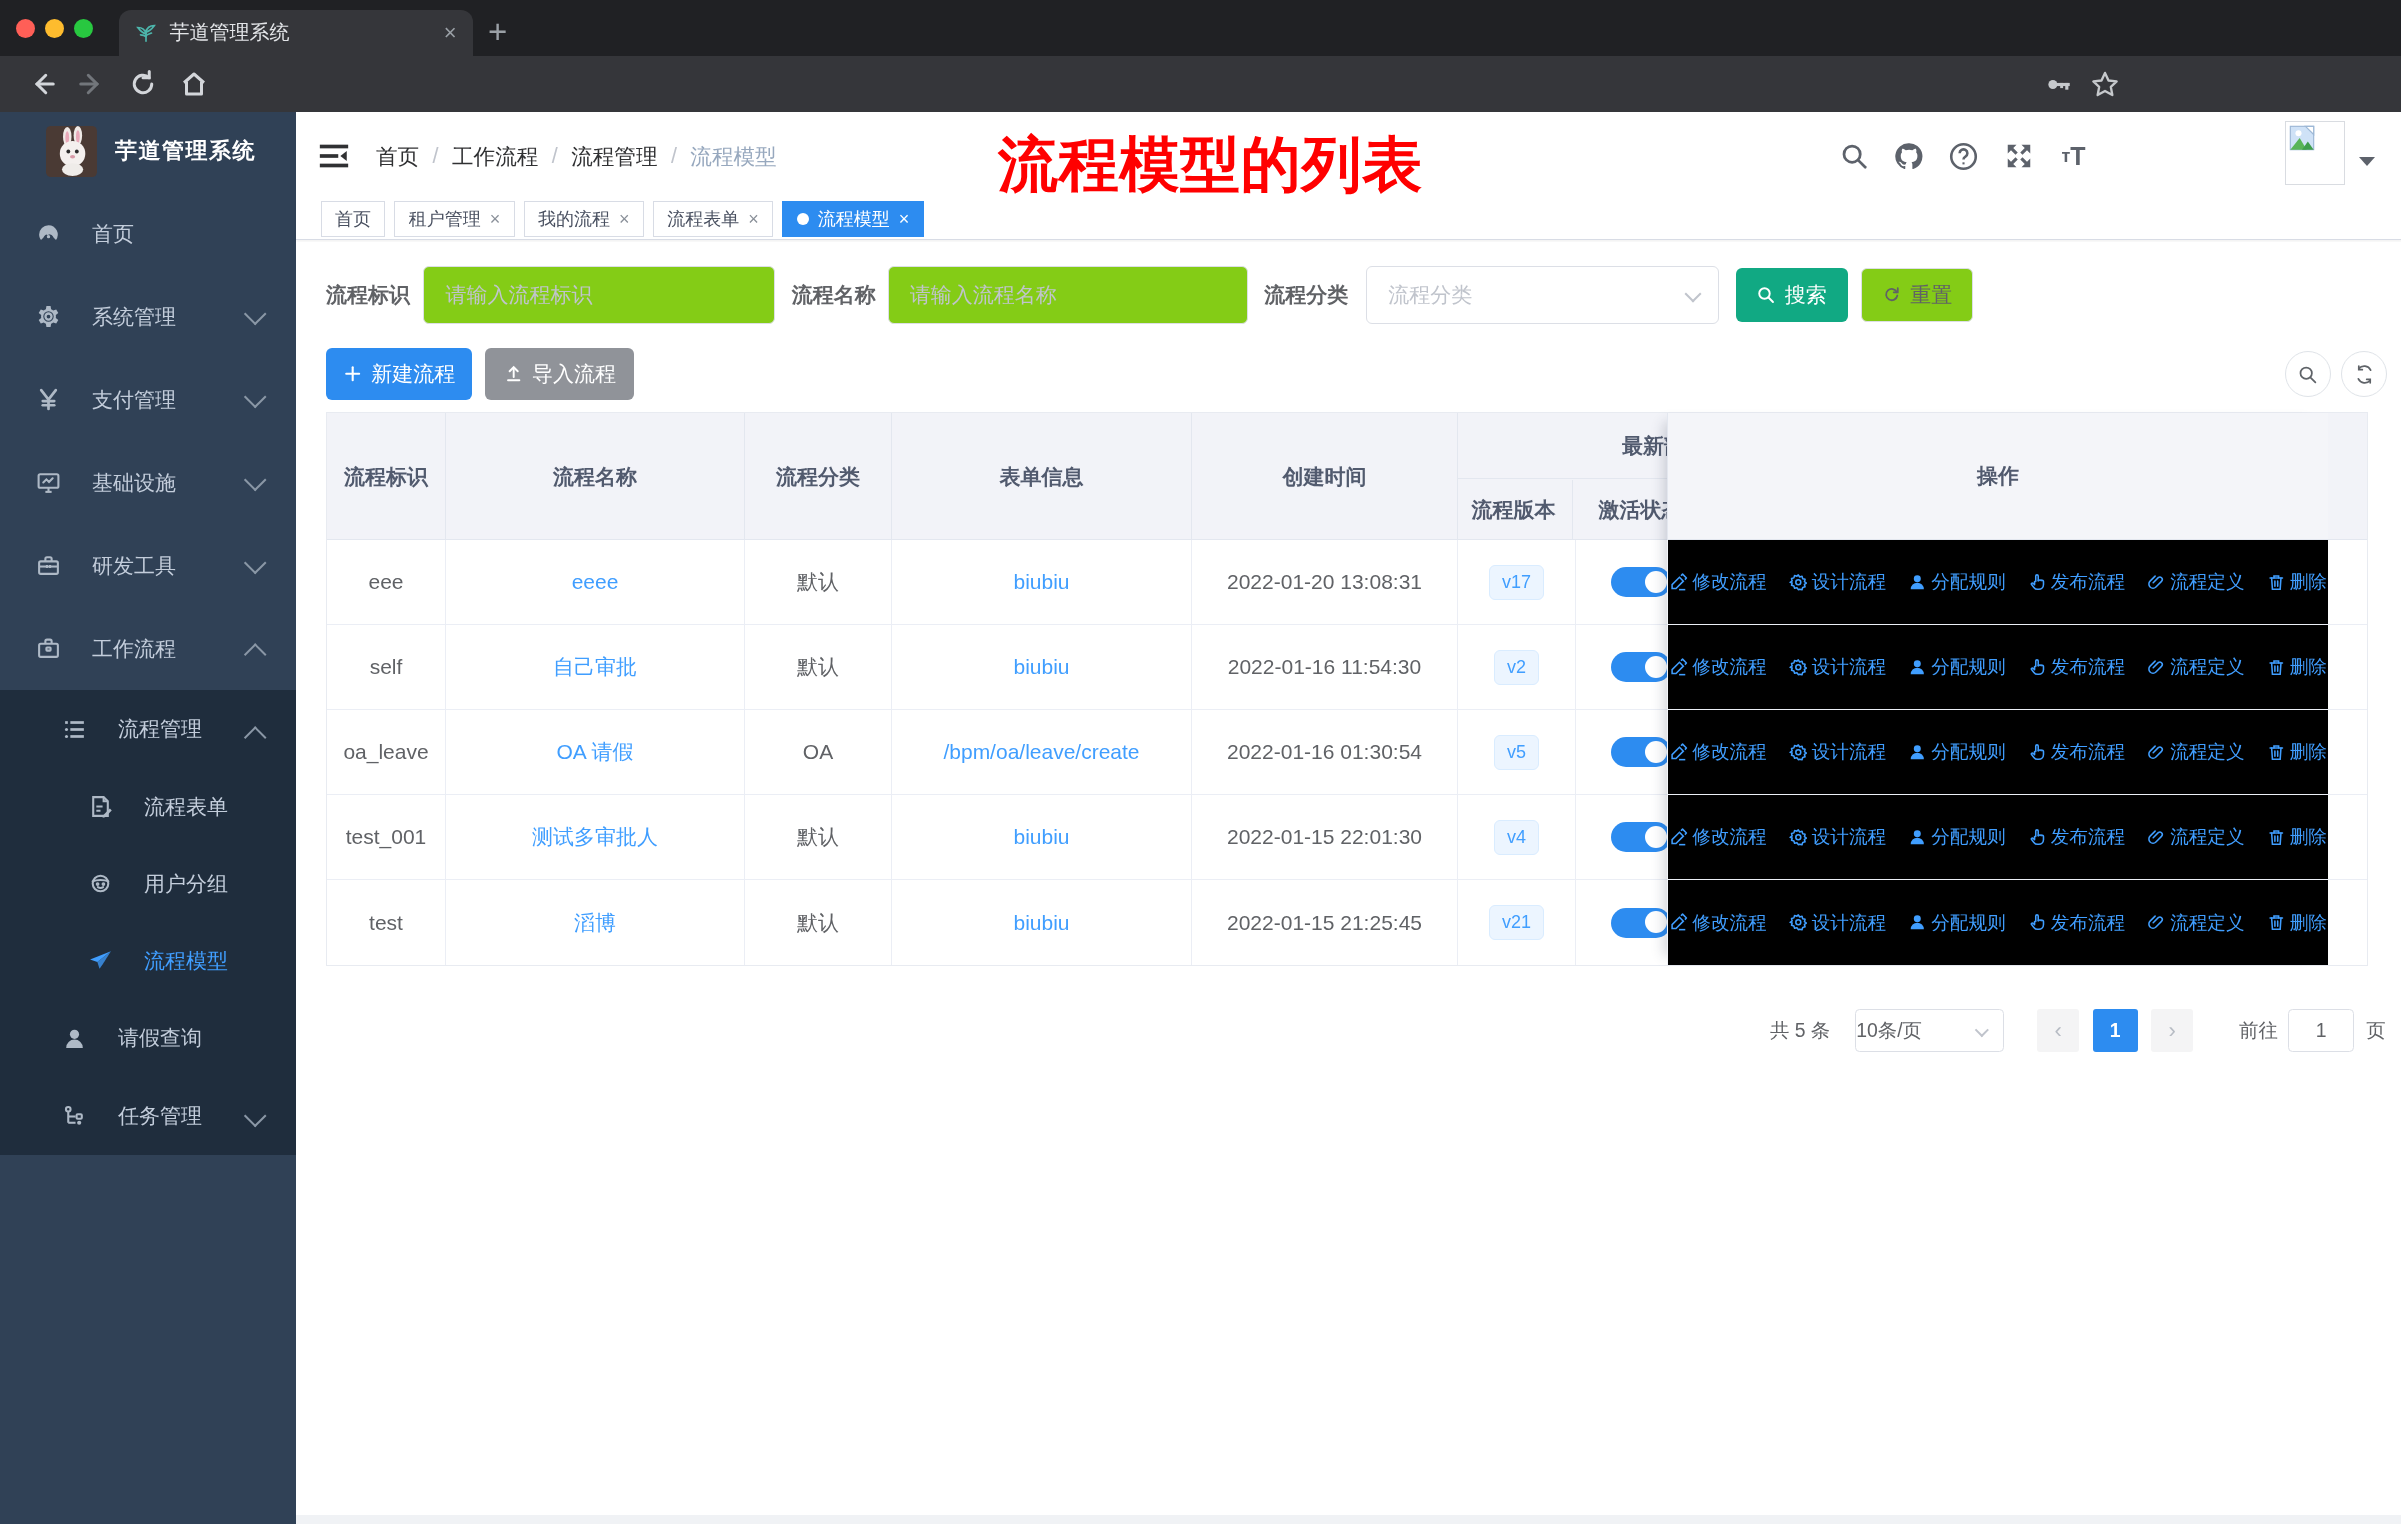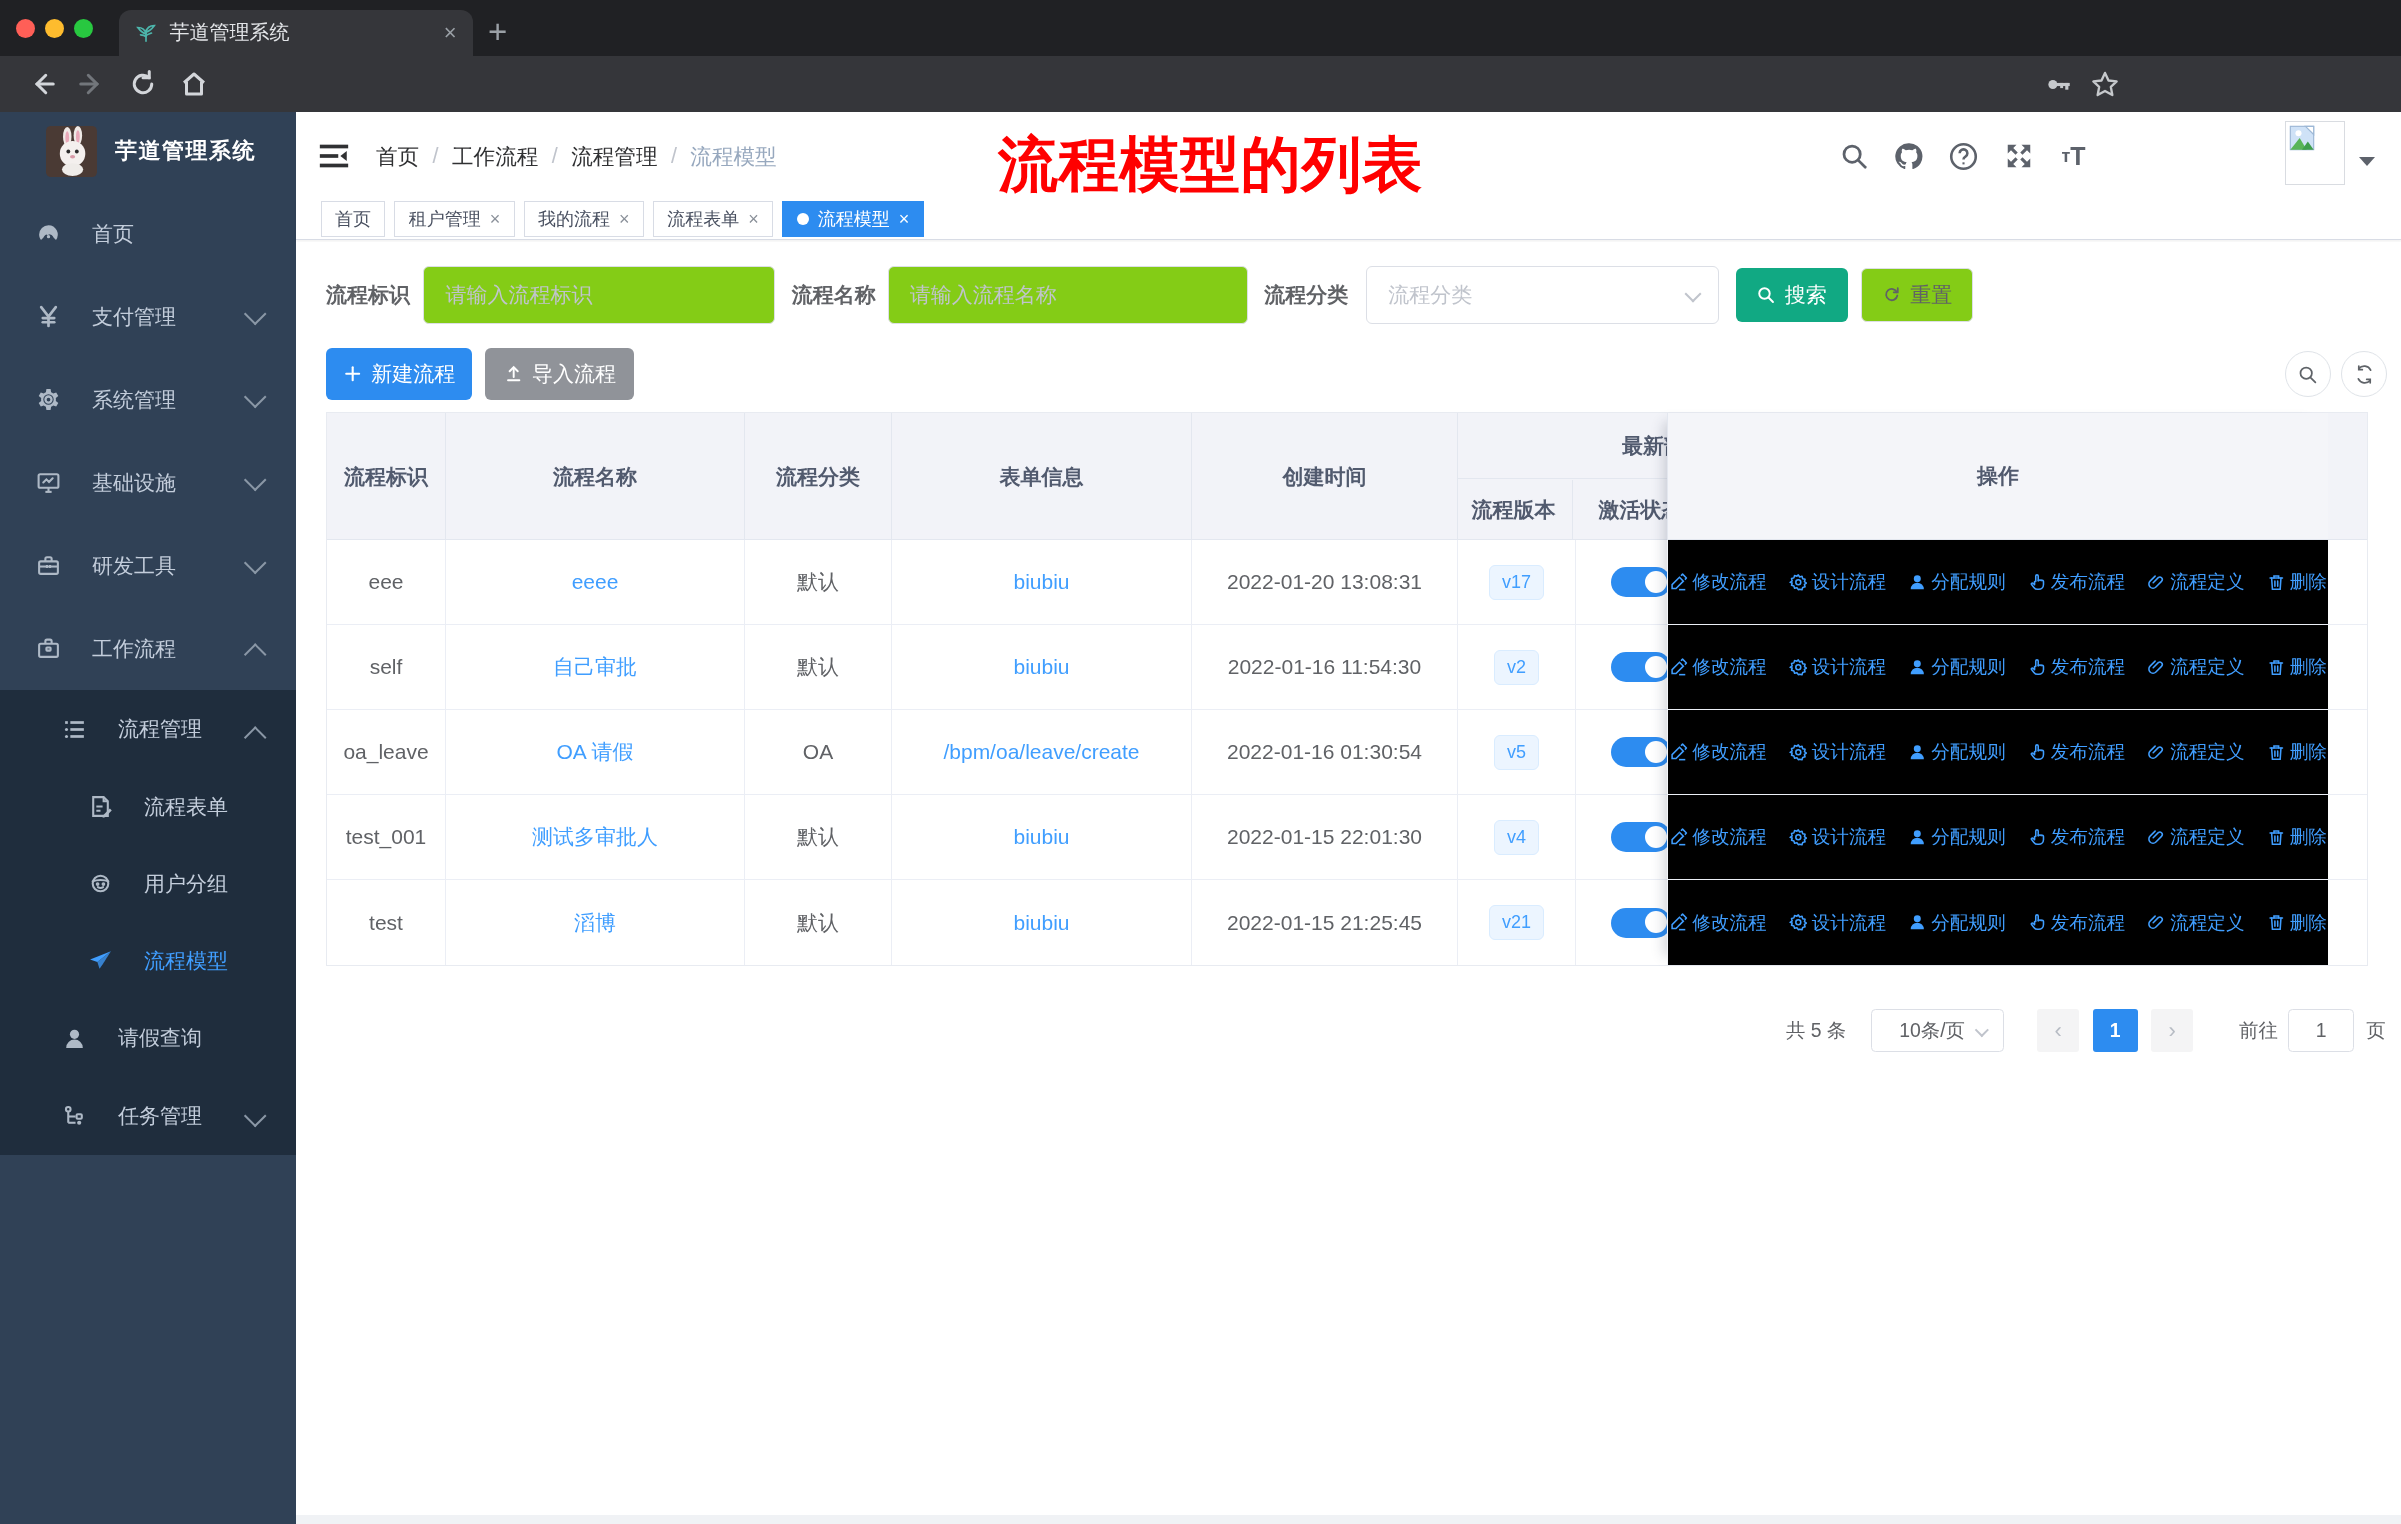--- a/index.html
+++ b/index.html
@@ -104,21 +104,21 @@
   .fixed-col { position:absolute; top:0; left:1340px; width:661px; box-shadow:-12px 0 12px -9px rgba(50,60,80,0.22); }
   .fixed-head { height:127px; background:#f4f5f9; border-bottom:1.5px solid #e3e7ef; display:flex; align-items:center; justify-content:center; font-size:21px; font-weight:700; color:#515a6e; border-left:1.5px solid #e3e7ef; }
   .fixed-row { height:85px; background:#000000; border-bottom:1.5px solid #ebeef5; border-left:1.5px solid #f2f4f8; display:flex; align-items:center; justify-content:center; gap:22px; padding:0 7.4px; }
   .fixed-row:last-child { border-bottom:none; }
   .op-link { display:flex; align-items:center; gap:4.5px; color:#409eff; font-size:18.6px; white-space:nowrap; }
   .op-link svg { width:18.6px; height:18.6px; }
 
   
   .pager { position:absolute; right:16.4px; top:767px; display:flex; align-items:center; font-size:19.4px; color:#606266; }
   .pg-total { margin-right:25px; }
-  .pg-size { width:133px; height:43px; border:1.5px solid #dcdfe6; border-radius:4.5px; display:flex; align-items:center; padding-left:27px; position:relative; margin-right:33px; }
+  .pg-size { width:149px; height:43px; border:1.5px solid #dcdfe6; border-radius:4.5px; display:flex; align-items:center; position:relative; margin-right:33px; }
   .pg-size .sel-caret { position:absolute; right:16.4px; top:15px; width:9.7px; height:9.7px; border-right:2.2px solid #c0c4cc; border-bottom:2.2px solid #c0c4cc; transform:rotate(45deg); }
   .pg-btn { width:42px; height:43px; background:#f4f4f5; border-radius:3px; display:flex; align-items:center; justify-content:center; color:#b7bcc4; font-size:22px; }
   .pg-cur { width:45px; height:43px; background:#2d8cf0; color:#fff; border-radius:3px; display:flex; align-items:center; justify-content:center; font-weight:700; margin:0 13.4px; }
   .pg-goto { margin-left:46px; margin-right:10.4px; }
   .pg-input { width:66px; height:43px; border:1.5px solid #dcdfe6; border-radius:4.5px; text-align:center; font-size:19.4px; color:#606266; outline:none; font-family:inherit; }
   .pg-suffix { margin-left:12px; }
 
   .bottom-strip { position:absolute; left:296px; bottom:0; width:2106px; height:10.4px; background:#f0f2f5; }
 </style>
 </head>
@@ -239,38 +239,38 @@
             <svg width="25" height="25" viewBox="0 0 24 24" fill="currentColor">
               <path d="M12 4 a9 9 0 0 0-9 9 c0 2 .7 3.8 1.8 5.2 L7 16 a5.5 5.5 0 0 1 10 0 l2.2 2.2 A9 9 0 0 0 12 4 z"></path>
               <circle cx="12" cy="15" r="1.6"></circle>
               <rect x="11.3" y="9" width="1.4" height="5" transform="rotate(35 12 12)"></rect>
             </svg>
           </span>
           <span>首页</span>
         </div>
         <div class="m-item lvl1">
           <span class="mi">
+            <svg width="25" height="25" viewBox="0 0 24 24" fill="currentColor">
+              <path d="M12 8 a4 4 0 1 0 0 8 a4 4 0 0 0 0-8 z M12 10.2 a1.8 1.8 0 1 1 0 3.6 a1.8 1.8 0 0 1 0-3.6 z"></path>
+              <path d="M10 2 h4 l.5 3 a7.4 7.4 0 0 1 2 1.2 l2.9-1 l2 3.4 l-2.4 2 a7.6 7.6 0 0 1 0 2.8 l2.4 2 l-2 3.4 l-2.9-1 a7.4 7.4 0 0 1-2 1.2 l-.5 3 h-4 l-.5-3 a7.4 7.4 0 0 1-2-1.2 l-2.9 1 l-2-3.4 l2.4-2 a7.6 7.6 0 0 1 0-2.8 l-2.4-2 l2-3.4 l2.9 1 a7.4 7.4 0 0 1 2-1.2 Z M12 7 a5 5 0 1 1 0 10 a5 5 0 0 1 0-10 z" fill-rule="evenodd"></path>
+            </svg>
+          </span>
+          <span>系统管理</span>
+          <i class="chev down"></i>
+        </div>
+        <div class="m-item lvl1">
+          <span class="mi">
             <svg width="25" height="25" viewBox="0 0 24 24" fill="none" stroke="currentColor" stroke-width="2.6" stroke-linecap="round">
               <path d="M5 3 L12 12 L19 3"></path>
               <path d="M12 12 V21"></path>
               <path d="M6.5 13.5 H17.5"></path>
               <path d="M6.5 17.5 H17.5"></path>
             </svg>
           </span>
           <span>支付管理</span>
-          <i class="chev down"></i>
-        </div>
-        <div class="m-item lvl1">
-          <span class="mi">
-            <svg width="25" height="25" viewBox="0 0 24 24" fill="currentColor">
-              <path d="M12 8 a4 4 0 1 0 0 8 a4 4 0 0 0 0-8 z M12 10.2 a1.8 1.8 0 1 1 0 3.6 a1.8 1.8 0 0 1 0-3.6 z"></path>
-              <path d="M10 2 h4 l.5 3 a7.4 7.4 0 0 1 2 1.2 l2.9-1 l2 3.4 l-2.4 2 a7.6 7.6 0 0 1 0 2.8 l2.4 2 l-2 3.4 l-2.9-1 a7.4 7.4 0 0 1-2 1.2 l-.5 3 h-4 l-.5-3 a7.4 7.4 0 0 1-2-1.2 l-2.9 1 l-2-3.4 l2.4-2 a7.6 7.6 0 0 1 0-2.8 l-2.4-2 l2-3.4 l2.9 1 a7.4 7.4 0 0 1 2-1.2 Z M12 7 a5 5 0 1 1 0 10 a5 5 0 0 1 0-10 z" fill-rule="evenodd"></path>
-            </svg>
-          </span>
-          <span>系统管理</span>
           <i class="chev down"></i>
         </div>
         <div class="m-item lvl1">
           <span class="mi">
             <svg width="25" height="25" viewBox="0 0 24 24" fill="none" stroke="currentColor" stroke-width="2">
               <rect x="2.5" y="4" width="19" height="13" rx="1.5"></rect>
               <path d="M9 21 H15"></path>
               <path d="M12 17 V21"></path>
               <path d="M7 12 l3-3 l2.5 2.5 L16 8" stroke-linecap="round"></path>
             </svg>

